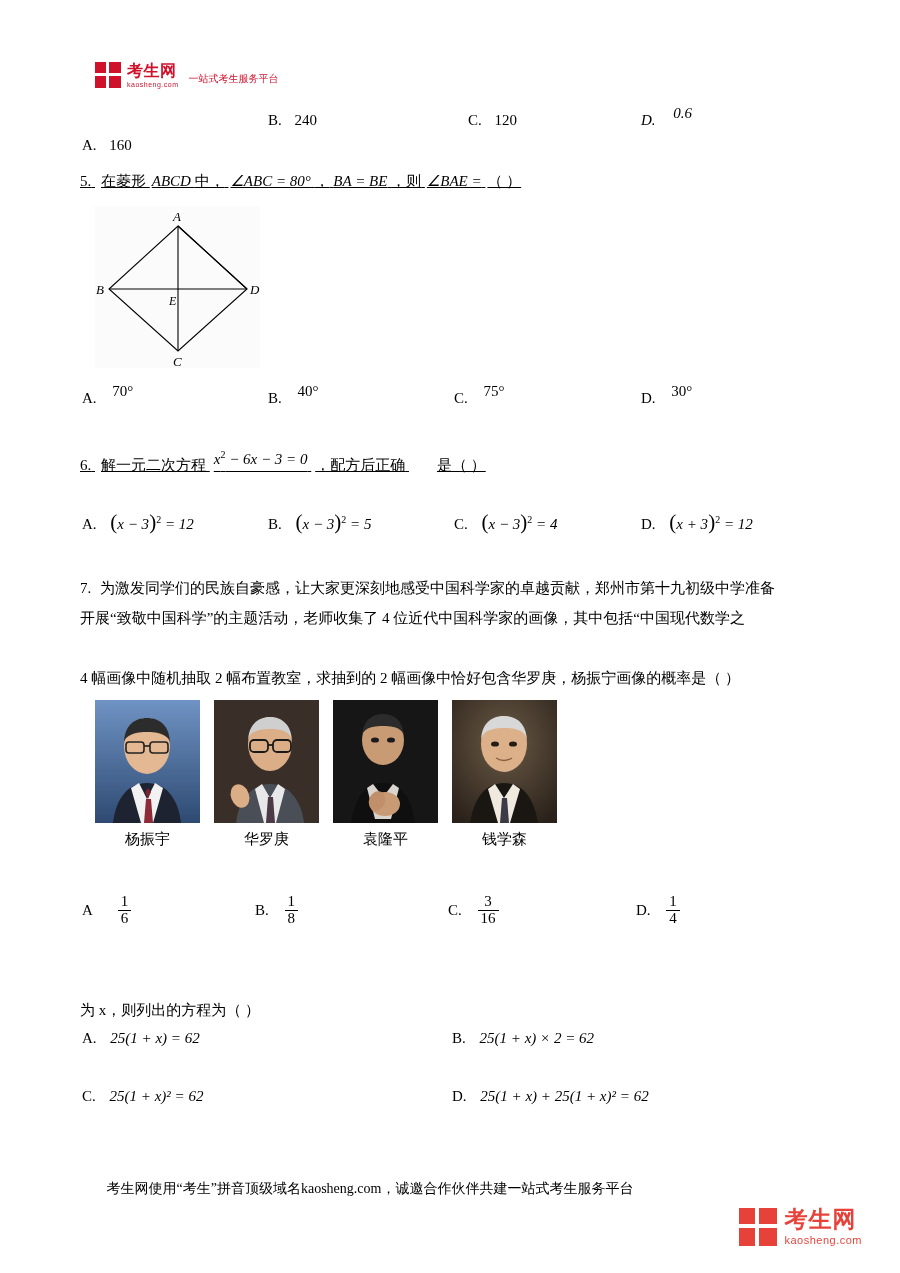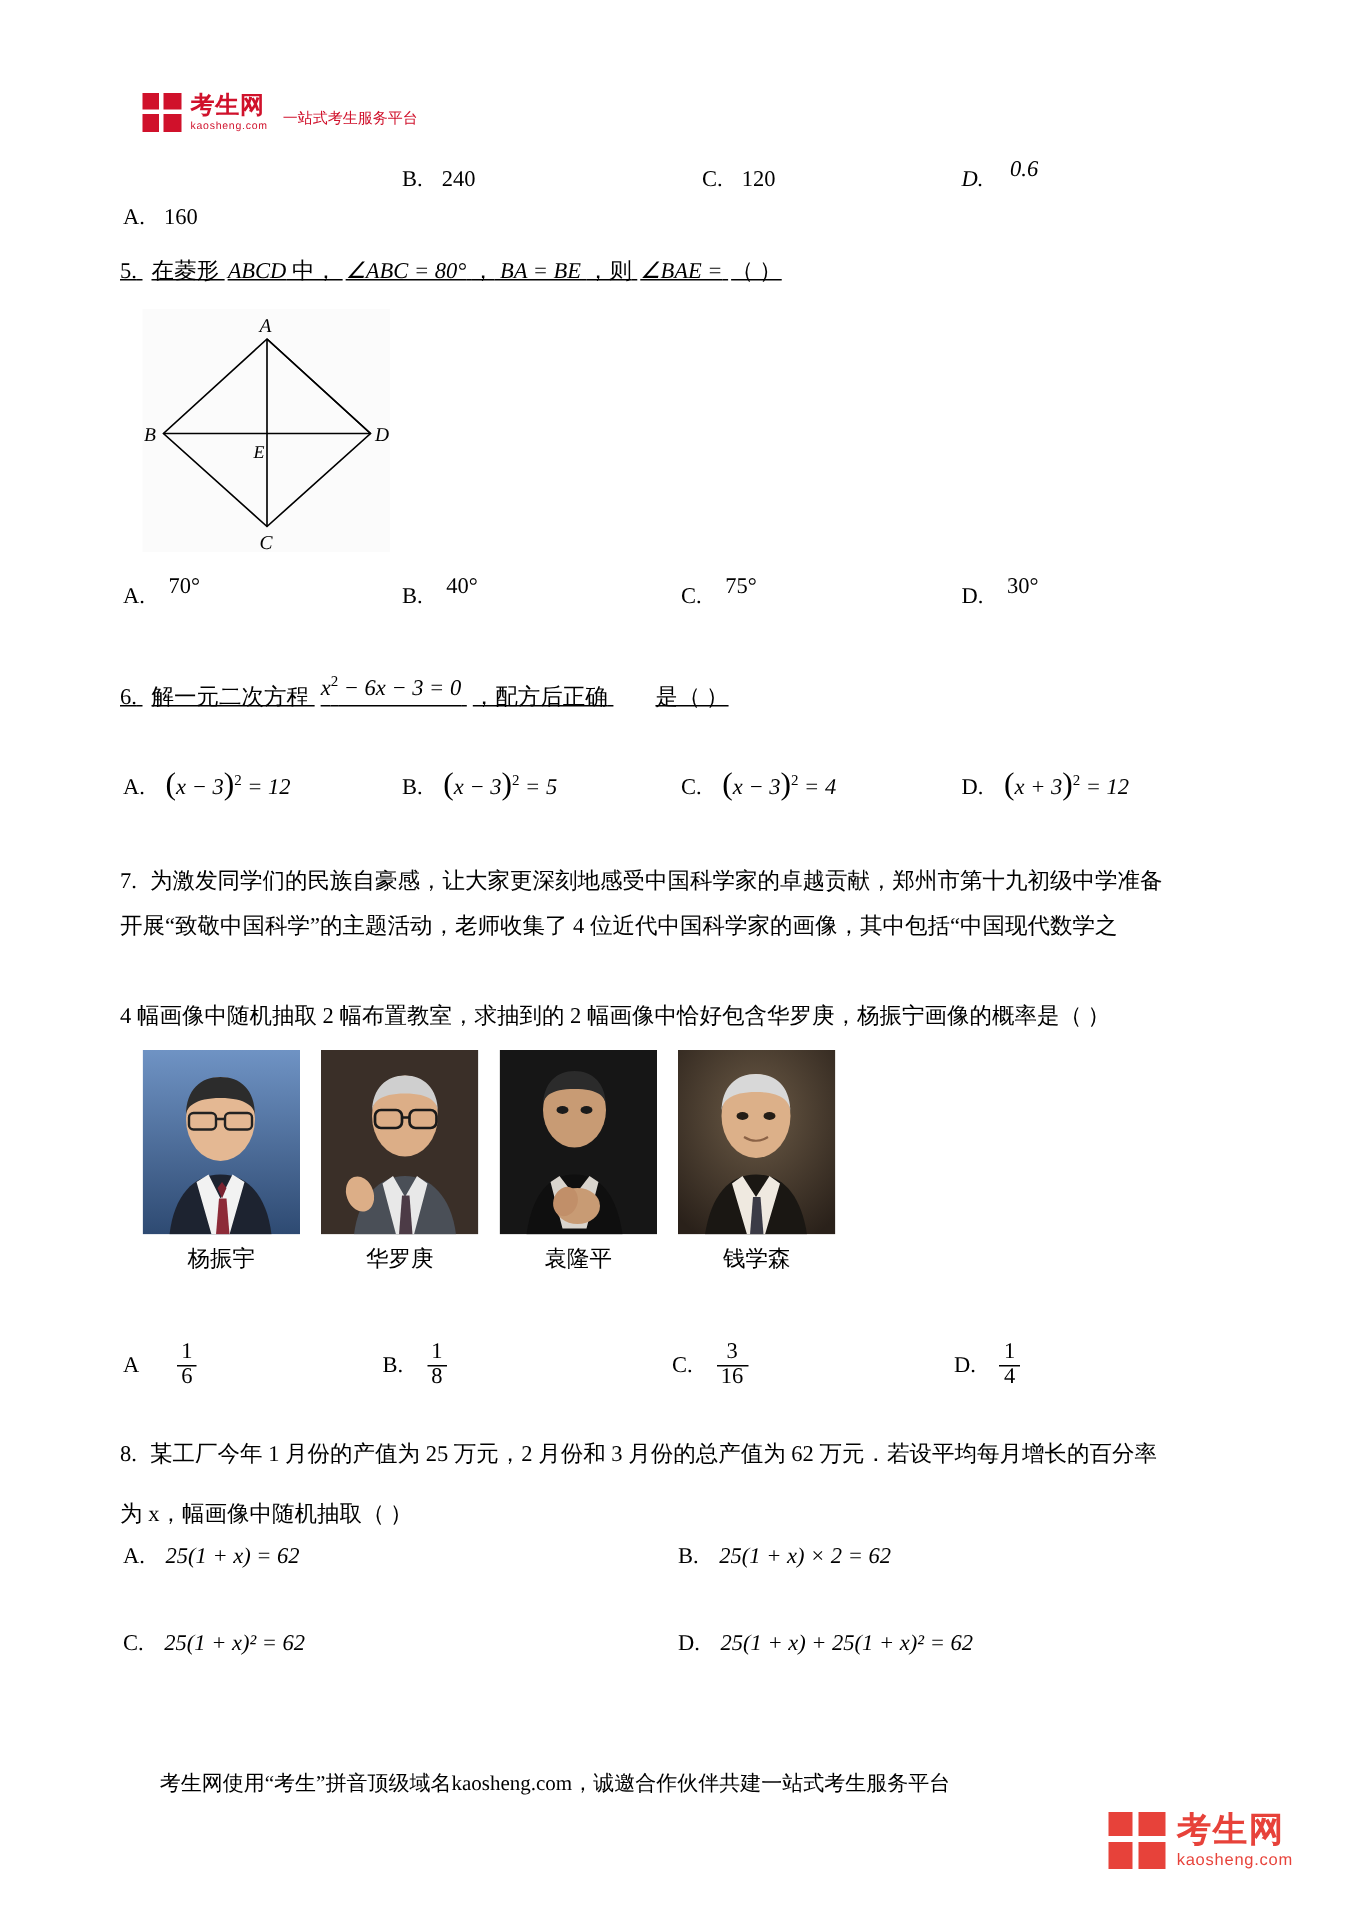--- a/index.html
+++ b/index.html
@@ -424,26 +424,22 @@
     </span>
   </div>
   <div class="opt" style="left:636px; top:895px;">
     <span>D.</span>
     <span class="frac" style="margin-left:12px;">
       <span class="num">1</span>
       <span class="den">4</span>
     </span>
   </div>
 
-  <div class="body-text" style="left:80px; top:955px; width:760px;">
-    <span>8.</span>
-    <span style="margin-left:5px;">某工厂今年 1 月份的产值为 25 万元，2 月份和 3 月份的总产值为 62 万元．若设平均每月增长的百分率</span>
-  </div>
   <div class="body-text" style="left:80px; top:995px; width:760px;">
-    <span>为 x，幅画像中随机抽取（      ）</span>
+    <span>为 x，则列出的方程为（      ）</span>
   </div>
 
   <div class="opt" style="left:82px; top:1030px;">
     <span>A.</span>
     <span class="math" style="margin-left:10px;">25(1 + x) = 62</span>
   </div>
   <div class="opt" style="left:452px; top:1030px;">
     <span>B.</span>
     <span class="math" style="margin-left:10px;">25(1 + x) × 2 = 62</span>
   </div>

